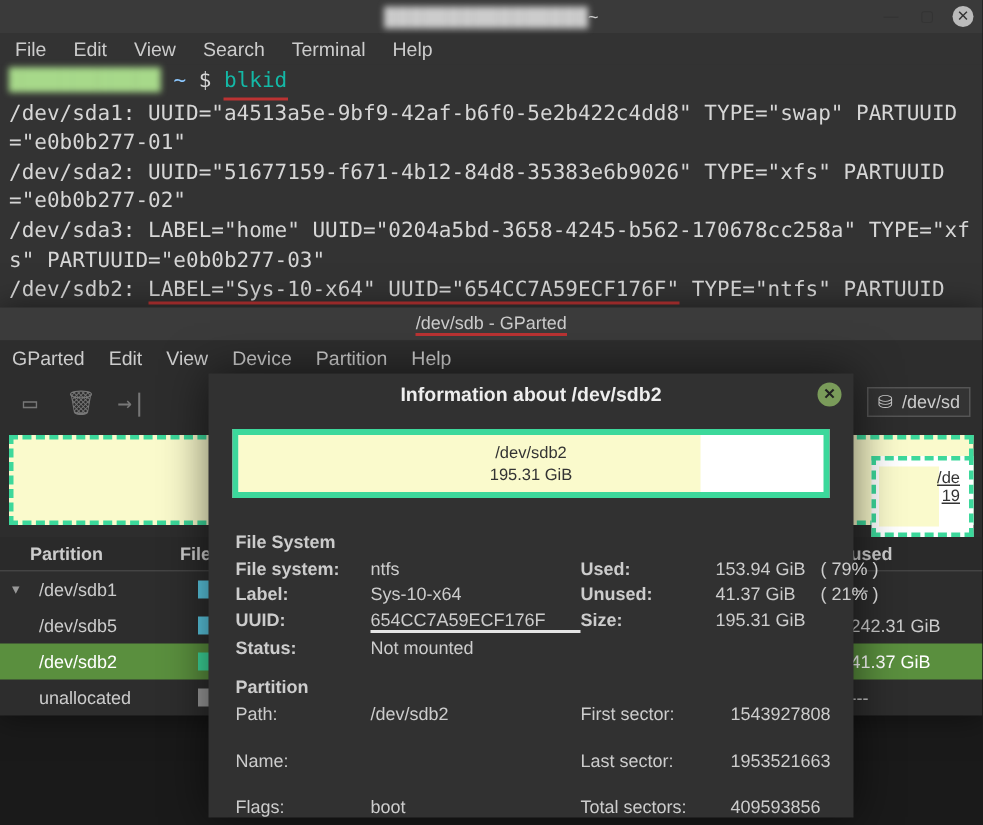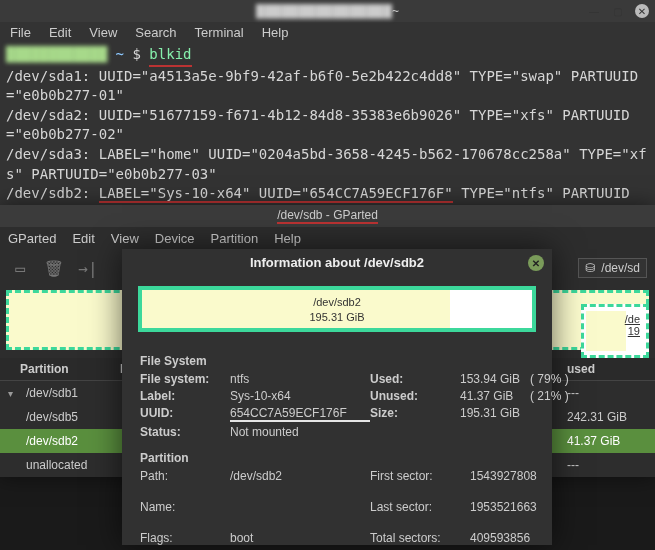--- a/index.html
+++ b/index.html
@@ -41,21 +41,21 @@
   }
   .term-body {
     padding: 2px 6px; white-space: pre-wrap; word-break: break-all;
     background: #333333; color: #d6d6d6;
     font-family: "DejaVu Sans Mono", monospace; font-size: 14px;
     line-height: 1.4;
   }
   .prompt-user { color: #a7d98a; }
   .prompt-tilde { color: #8cc8ff; }
   .prompt-dollar { color: #d6d6d6; }
-  .cmd { color: #86efac; border-bottom: 2px solid #b33; display:inline-block; }
+  .cmd { color: #14b8a6; border-bottom: 2px solid #b33; display:inline-block; }
   .red-underline { border-bottom: 2px solid #b33; }
   
   
   .gparted {
     position: absolute; top: 205px; left: 0; width: 655px;
     background: #2d2d2d;
     box-shadow: 0 0 20px rgba(0,0,0,0.5);
   }
   .gparted-titlebar {
     height: 22px; background: #3b3b3b;
@@ -104,21 +104,21 @@
   .col-fs { width:40px; display:flex; align-items:center; gap:4px; }
   .col-used { width:80px; text-align:left; margin-left:auto; }
   .fs-box { width:12px; height:12px; display:inline-block; }
   .fs-ntfs { background:#3cd89b; }
   .fs-ext { background:#5ac8e2; }
   .fs-un { background:#999; }
   .tri { font-size:10px; color:#999; width:12px; }
   
   
   .info-dialog {
-    position:absolute; top:249px; left:122px; width:430px;
+    position:absolute; top:249px; left:139px; width:430px;
     background:#313131; color:#ccc;
     font-family:sans-serif; font-size:12px;
     box-shadow:0 0 30px rgba(0,0,0,.6);
     z-index:10;
   }
   .dlg-title {
     padding:6px 12px; display:flex; justify-content:center; align-items:center;
     font-weight:bold; font-size:13px; position:relative; color:#eee;
   }
   .dlg-close {

